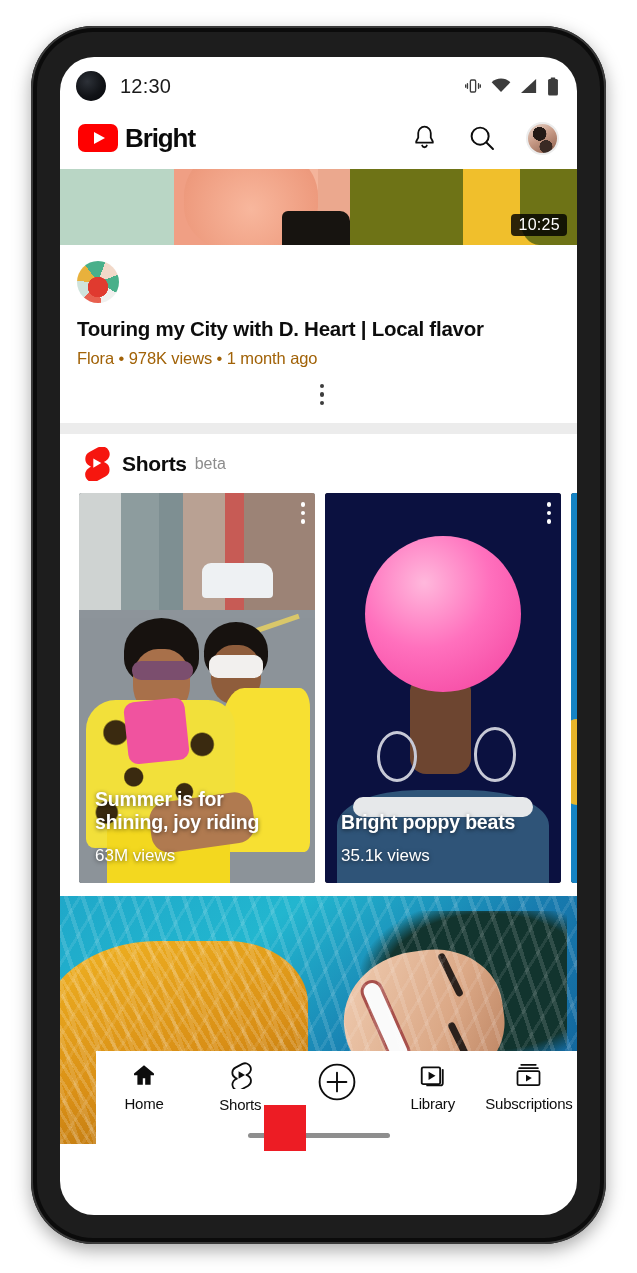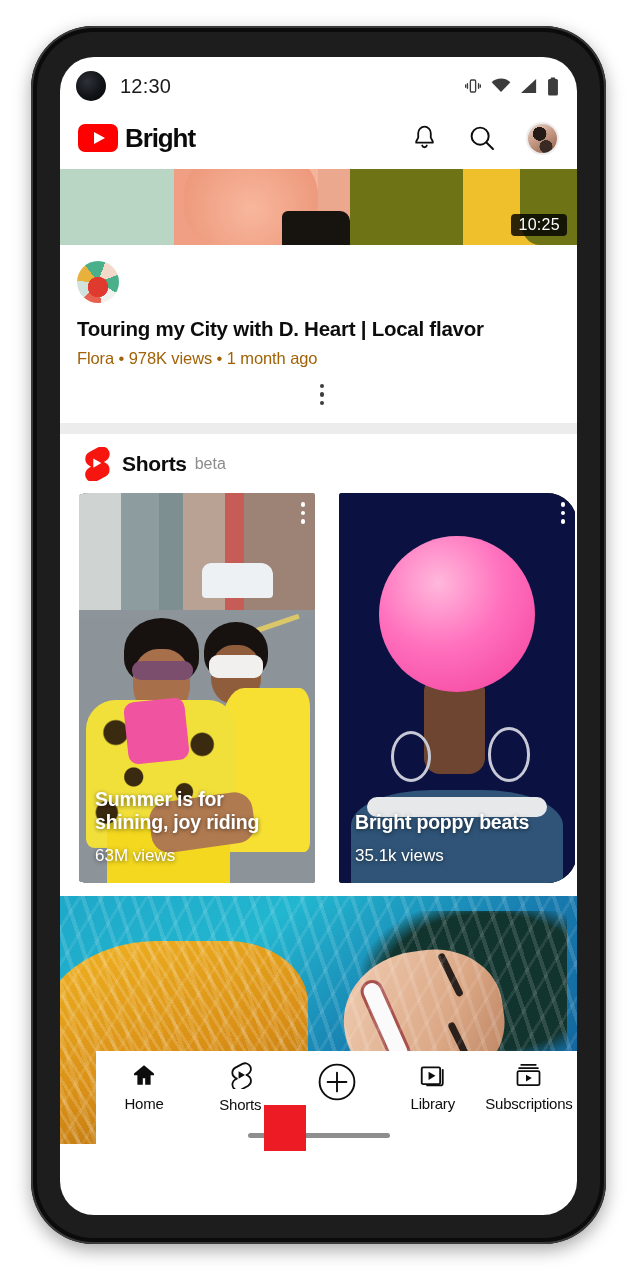--- a/index.html
+++ b/index.html
@@ -156,21 +156,21 @@
     padding:13px 0 12px 20px;
   }
   #shorts-logo{
     width:30px;height:34px;flex:none;
     display:flex;align-items:center;justify-content:center;
   }
   #shorts-title{ font-size:21px; font-weight:700; color:#0d0d0d; letter-spacing:-.3px; }
   #shorts-beta{ font-size:16px; color:#8c8c8c; font-weight:400; margin-left:-4px; }
 
   #shorts-row{
-    display:flex; gap:24px; padding:0 0 0 19px; overflow:hidden;border-radius:30px;
+    display:flex; gap:10px; padding:0 0 0 19px; overflow:hidden;
   }
   .short-card{
     position:relative; width:236px; height:390px; flex:none;
     border-radius:3px; overflow:hidden; background:#222;
   }
   .short-card.partial{ width:42px; }
   .short-menu{
     position:absolute; right:10px; top:9px; z-index:4;
   }
   .short-menu i{ background:#fff; }

